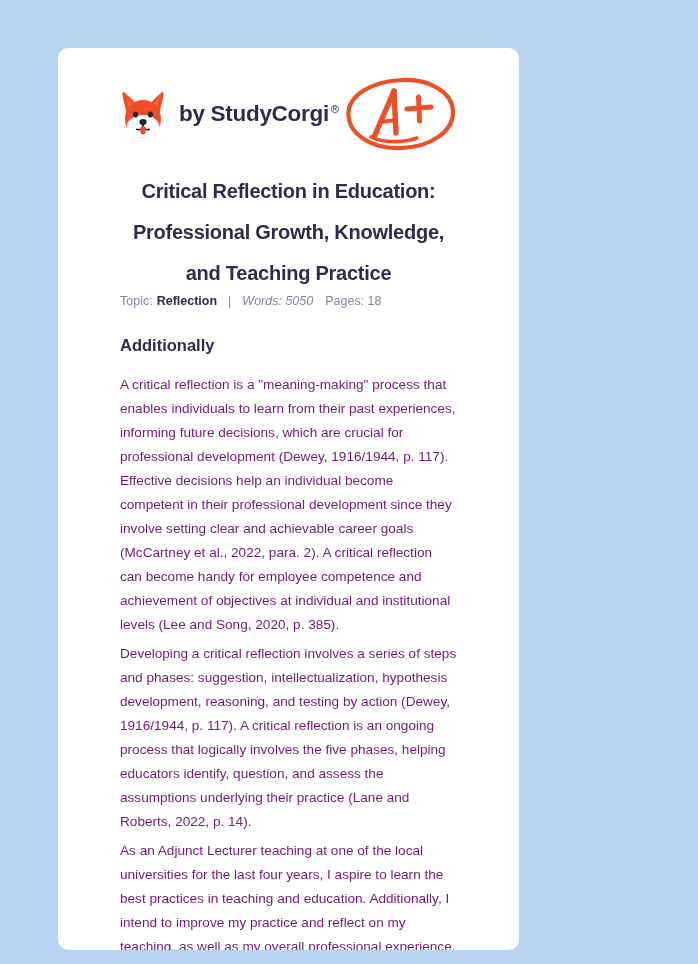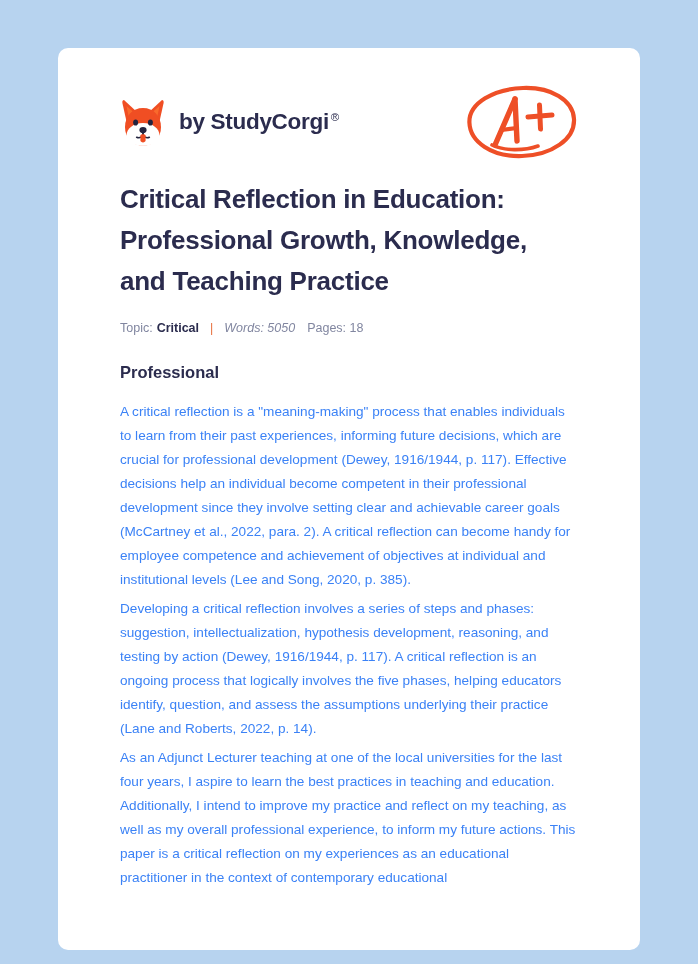--- a/index.html
+++ b/index.html
@@ -16,26 +16,26 @@
   .page-canvas {
     position: relative;
     width: 698px;
     height: 964px;
     background: #b7d3ef;
   }
   .paper {
     position: absolute;
     left: 58px;
     top: 48px;
-    width: 582px;
+    width: 461px;
     height: 902px;
     background: #ffffff;
     border-radius: 10px;
     box-sizing: border-box;
-    padding: 15px 62px;
+    padding: 7px 62px;
     overflow: hidden;
   }
   
   .doc-header {
     display: flex;
     align-items: center;
     justify-content: space-between;
     height: 104px;
     padding-top: 14px;
     box-sizing: border-box;
@@ -68,29 +68,29 @@
   }
   .grade-badge {
     width: 112px;
     height: 78px;
     flex: 0 0 auto;
     display: block;
   }
   
   .doc-title {
     margin: 12px 0 0 0;
-    font-size: 26px;
+    font-size: 20px;
     line-height: 41px;
     font-weight: bold;
     color: #2b2c4e;
     letter-spacing: -0.25px;
+    text-align: center;
   }
   
   .doc-meta {
-    margin-top: 19px;
     font-size: 12.5px;
     color: #8186a0;
     display: flex;
     align-items: flex-end;
     white-space: nowrap;
   }
   .meta-label { color: #8186a0; }
   .meta-strong {
     color: #2b2c4e;
     font-weight: bold;
@@ -105,21 +105,21 @@
   .section-heading {
     margin: 28px 0 0 0;
     font-size: 16.5px;
     font-weight: bold;
     color: #2b2c4e;
   }
   .body-text {
     margin: 18px 0 0 0;
     font-size: 13.6px;
     line-height: 24px;
-    color: #3b82f6;
+    color: #701a75;
   }
   .body-text + .body-text {
     margin-top: 5px;
   }
 </style>
 </head>
 <body>
 
 <div class="page-canvas">
   <div class="paper">
@@ -164,26 +164,26 @@
         <path d="M73.5 22 L74.5 46" stroke="#ee4f27" stroke-width="5" fill="none" stroke-linecap="round"></path>
 
         <path d="M26 62 C38 68 58 68 72 63" stroke="#ee4f27" stroke-width="3.6" fill="none" stroke-linecap="round"></path>
       </svg>
     </div>
 
     <h1 class="doc-title">Critical Reflection in Education: Professional Growth, Knowledge, and Teaching Practice</h1>
 
     <div class="doc-meta">
       <span class="meta-label">Topic:</span>
-      <span class="meta-strong">Critical</span>
+      <span class="meta-strong">Reflection</span>
       <span class="meta-sep">|</span>
       <span class="meta-words">Words: 5050</span>
       <span>Pages: 18</span>
     </div>
 
-    <h2 class="section-heading">Professional</h2>
+    <h2 class="section-heading">Additionally</h2>
 
     <p class="body-text">A critical reflection is a "meaning-making" process that enables individuals to learn from their past experiences, informing future decisions, which are crucial for professional development (Dewey, 1916/1944, p. 117). Effective decisions help an individual become competent in their professional development since they involve setting clear and achievable career goals (McCartney et al., 2022, para. 2). A critical reflection can become handy for employee competence and achievement of objectives at individual and institutional levels (Lee and Song, 2020, p. 385).</p>
     <p class="body-text">Developing a critical reflection involves a series of steps and phases: suggestion, intellectualization, hypothesis development, reasoning, and testing by action (Dewey, 1916/1944, p. 117). A critical reflection is an ongoing process that logically involves the five phases, helping educators identify, question, and assess the assumptions underlying their practice (Lane and Roberts, 2022, p. 14).</p>
     <p class="body-text">As an Adjunct Lecturer teaching at one of the local universities for the last four years, I aspire to learn the best practices in teaching and education. Additionally, I intend to improve my practice and reflect on my teaching, as well as my overall professional experience, to inform my future actions. This paper is a critical reflection on my experiences as an educational practitioner in the context of contemporary educational</p>
 
   </div>
 </div>
 
 </body></html>

